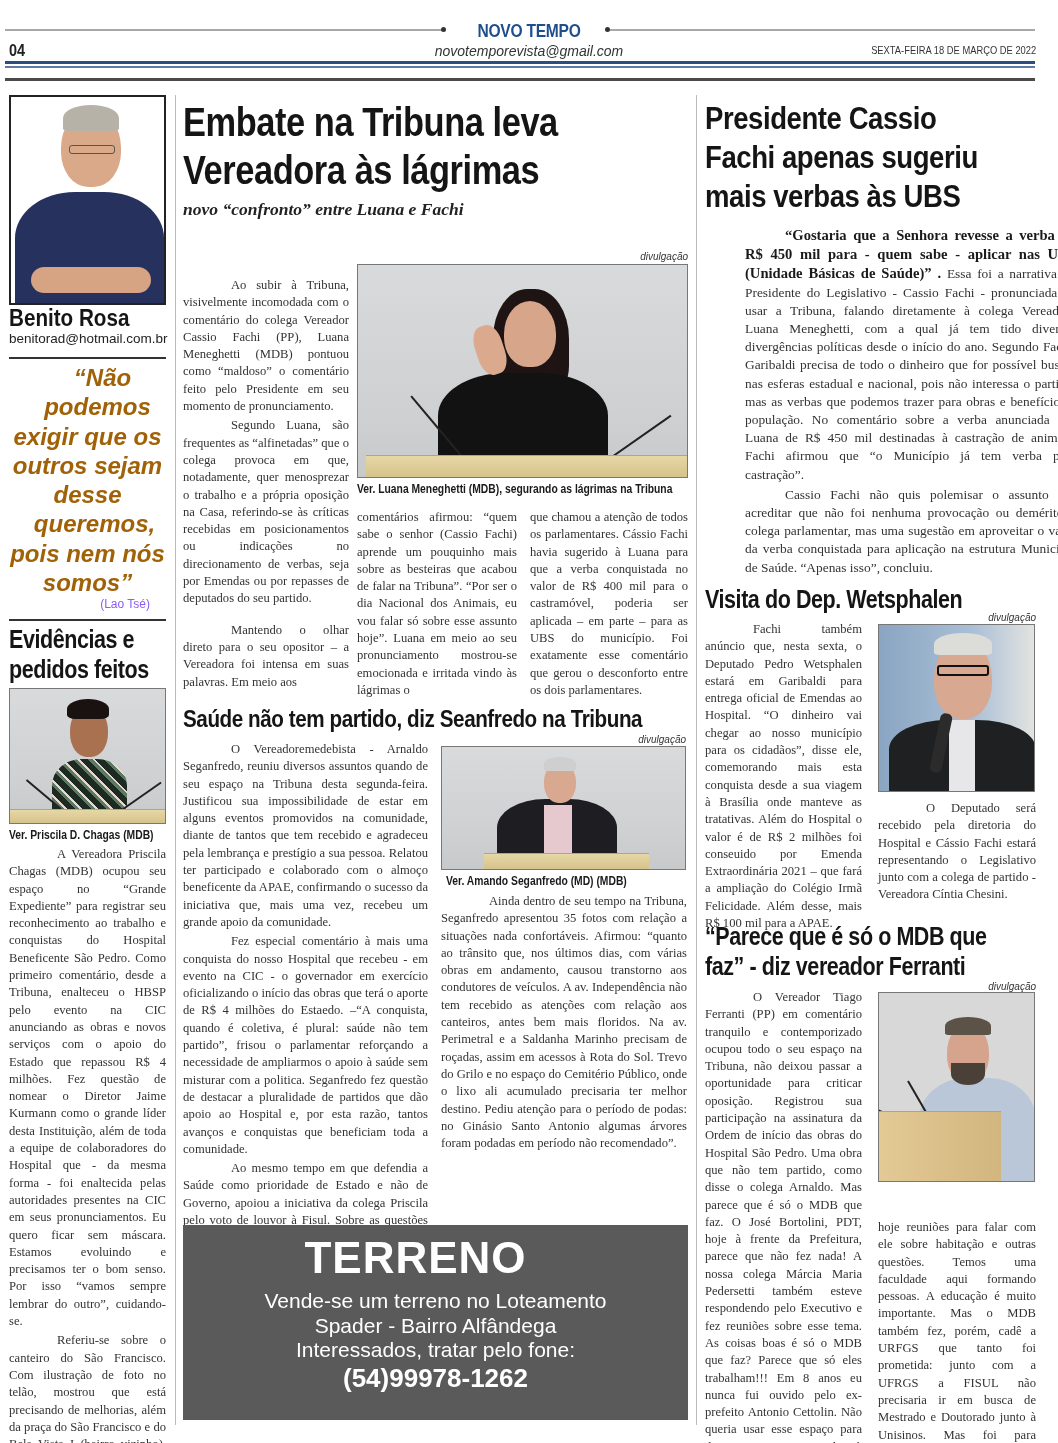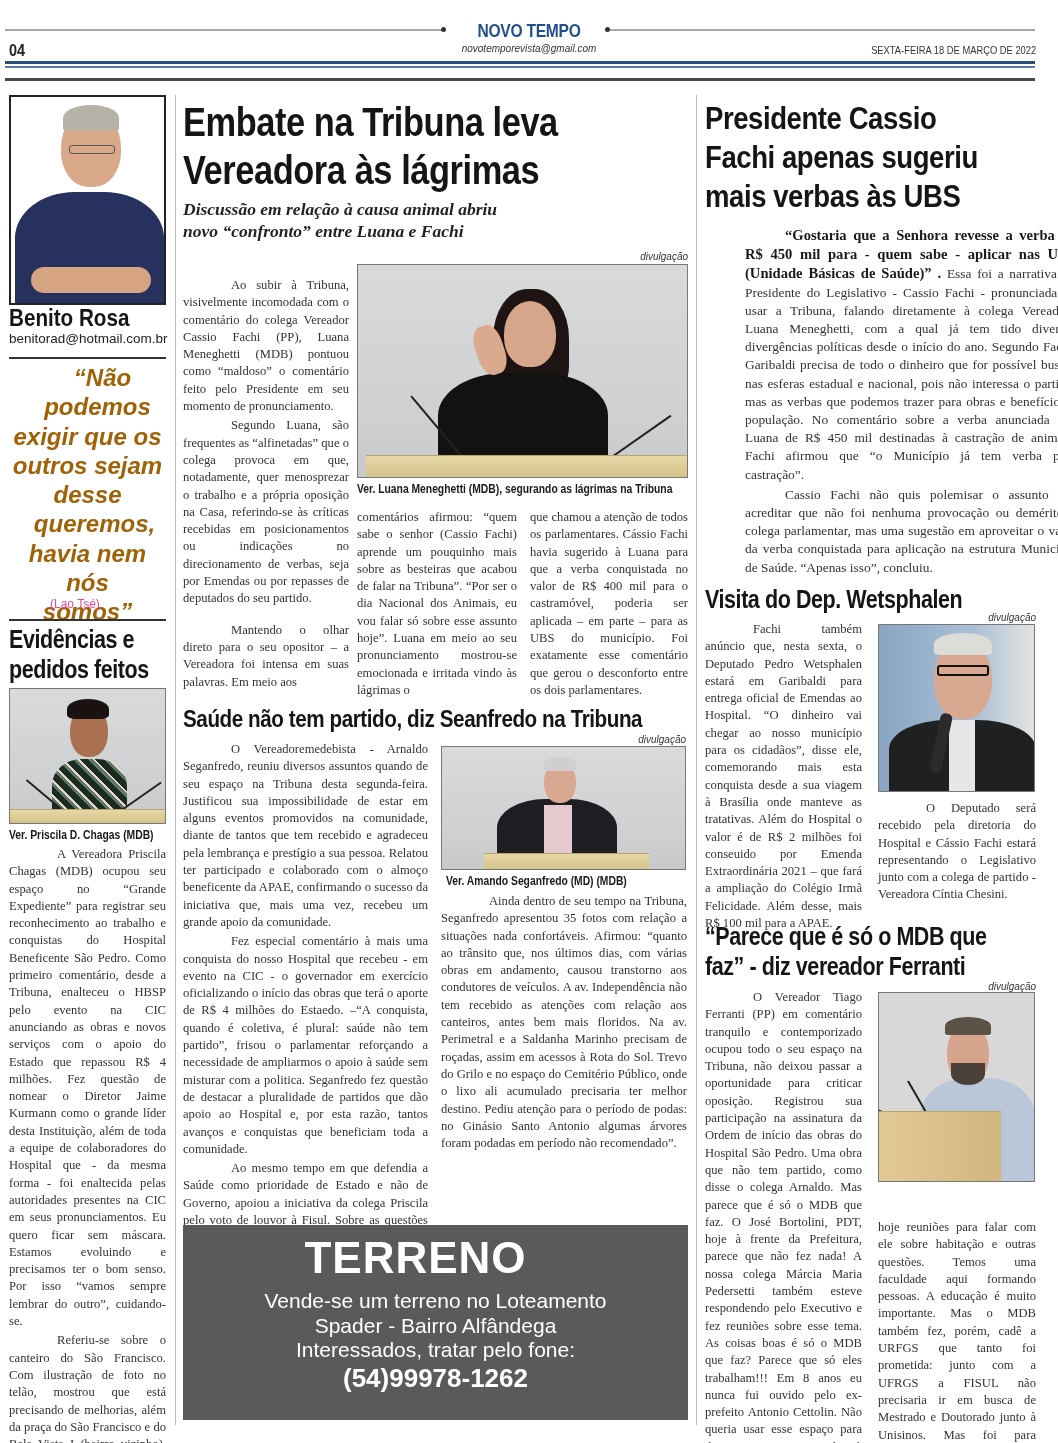--- a/index.html
+++ b/index.html
@@ -8,21 +8,21 @@
 
   .abs { position: absolute; }
 
   
   .mast-line { position: absolute; top: 29px; height: 2px; background: #a8a8a8; }
   .mast-dot { position: absolute; top: 27px; width: 5px; height: 5px; border-radius: 50%; background: #333; }
   .mast-title { position: absolute; top: 20px; left: 0; width: 1058px; text-align: center;
     font-family: "Liberation Sans", sans-serif; font-weight: bold; font-size: 19px; color: #1f4e8c;
     letter-spacing: -0.3px; transform: scaleX(0.82); }
   .mast-email { position: absolute; top: 43px; left: 0; width: 1058px; text-align: center;
-    font-family: "Liberation Sans", sans-serif; font-style: italic; font-size: 10px; color: #333; }
+    font-family: "Liberation Sans", sans-serif; font-style: italic; font-size: 14px; color: #333; }
   .page-num { position: absolute; top: 41px; left: 9px; font-family: "Liberation Sans", sans-serif;
     font-weight: bold; font-size: 17px; color: #222; transform: scaleX(0.85); transform-origin: left; }
   .issue-date { position: absolute; top: 44px; right: 22px; font-family: "Liberation Sans", sans-serif;
     font-size: 11px; color: #333; transform: scaleX(0.85); transform-origin: right; }
   .rule-blue1 { position: absolute; top: 61px; left: 5px; width: 1030px; height: 3px; background: #2b4e80; }
   .rule-blue2 { position: absolute; top: 66px; left: 5px; width: 1030px; height: 2px; background: #5c7aa6; }
   .rule-dark { position: absolute; top: 78px; left: 5px; width: 1030px; height: 3px; background: #4a4a4a; }
 
   
   .body-text { font-family: "Liberation Serif", "DejaVu Serif", serif; font-size: 12.6px; line-height: 17.3px;
@@ -45,21 +45,21 @@
 
   
   .vline { position: absolute; width: 1px; background: #bbb; }
   .hrule { position: absolute; height: 2px; background: #333; }
 
   .author-name { font-family: "Liberation Sans", sans-serif; font-weight: bold; font-size: 24px; color: #151515;
     transform: scaleX(0.86); transform-origin: left; white-space: nowrap; }
   .author-email { font-family: "Liberation Sans", sans-serif; font-size: 13.5px; color: #222; white-space: nowrap; }
   .quote { font-family: "Liberation Sans", sans-serif; font-weight: bold; font-style: italic; font-size: 24px;
     line-height: 29.3px; color: #a16207; text-align: center; }
-  .quote-author { font-family: "Liberation Sans", sans-serif; font-size: 12px; color: #ec4899; text-align: left; }
+  .quote-author { font-family: "Liberation Sans", sans-serif; font-size: 12px; color: #8b5cf6; text-align: right; }
 
   
   .ad { position: absolute; background: #5a5a5a; color: #fff; font-family: "Liberation Sans", sans-serif; text-align: center; }
   .ad-title { font-weight: bold; font-size: 44px; letter-spacing: 1px; line-height: 50px; }
   .ad-line { font-size: 21px; line-height: 24.5px; }
   .ad-phone { font-weight: bold; font-size: 26px; line-height: 30px; }
 </style>
 </head>
 <body>
 
@@ -87,21 +87,21 @@
 <div class="author-email abs" style="left:9px;top:331px;text-align:center;">benitorad@hotmail.com.br</div>
 <div class="hrule" style="left:9px;top:357px;width:157px;"></div>
 
 <div class="abs quote" style="left:9px;top:363px;width:157px;">
   <div style="padding-left:30px;">“Não</div>
   <div style="padding-left:20px;">podemos</div>
   <div>exigir que os</div>
   <div>outros sejam</div>
   <div>desse</div>
   <div style="padding-left:14px;">queremos,</div>
-  <div>havia nem nós</div>
+  <div>pois nem nós</div>
   <div>somos”</div>
 </div>
 <div class="abs quote-author" style="left:50px;top:597px;width:100px;">(Lao Tsé)</div>
 <div class="hrule" style="left:9px;top:619px;width:157px;"></div>
 
 <div class="abs headline" style="left:9px;top:624px;font-size:25px;line-height:30px;transform:scaleX(0.86);width:200px;">
   <div>Evidências e</div>
   <div>pedidos feitos</div>
 </div>
 
@@ -120,21 +120,20 @@
   <p style="margin-top:2px;">Referiu-se sobre o canteiro do São Francisco. Com ilustração de foto no telão, mostrou que está precisando de melhorias, além da praça do São Francisco e do Bela Vista I (bairro vizinho), que requerem melhorias.</p>
 </div>
 
 <div class="vline" style="left:175px;top:95px;height:1330px;"></div>
 
 <div class="abs headline" style="left:183px;top:98px;font-size:40px;line-height:48px;transform:scaleX(0.86);width:600px;">
   <div>Embate na Tribuna leva</div>
   <div>Vereadora às lágrimas</div>
 </div>
 <div class="abs" style="left:183px;top:198px;width:500px;font-family:'Liberation Serif',serif;font-weight:bold;font-style:italic;font-size:17.5px;line-height:22px;color:#222;">
-  <div>Discussão em relação à causa animal abriu</div>
   <div>novo “confronto” entre Luana e Fachi</div>
 </div>
 <div class="abs credit" style="left:560px;top:251px;width:128px;">divulgação</div>
 
 <div class="abs body-text" style="left:183px;top:277px;width:166px;">
   <p>Ao subir à Tribuna, visivelmente incomodada com o comentário do colega Vereador Cassio Fachi (PP), Luana Meneghetti (MDB) pontuou como “maldoso” o comentário feito pelo Presidente em seu momento de pronunciamento.</p>
   <p style="margin-top:2px;">Segundo Luana, são frequentes as “alfinetadas” que o colega provoca em que, notadamente, quer menosprezar o trabalho e a própria oposição na Casa, referindo-se às críticas recebidas em posicionamentos ou indicações no direcionamento de verbas, seja por Emendas ou por repasses de deputados do seu partido.</p>
   <p style="margin-top:14px;">Mantendo o olhar direto para o seu opositor – a Vereadora foi intensa em suas palavras. Em meio aos</p>
 </div>
 

